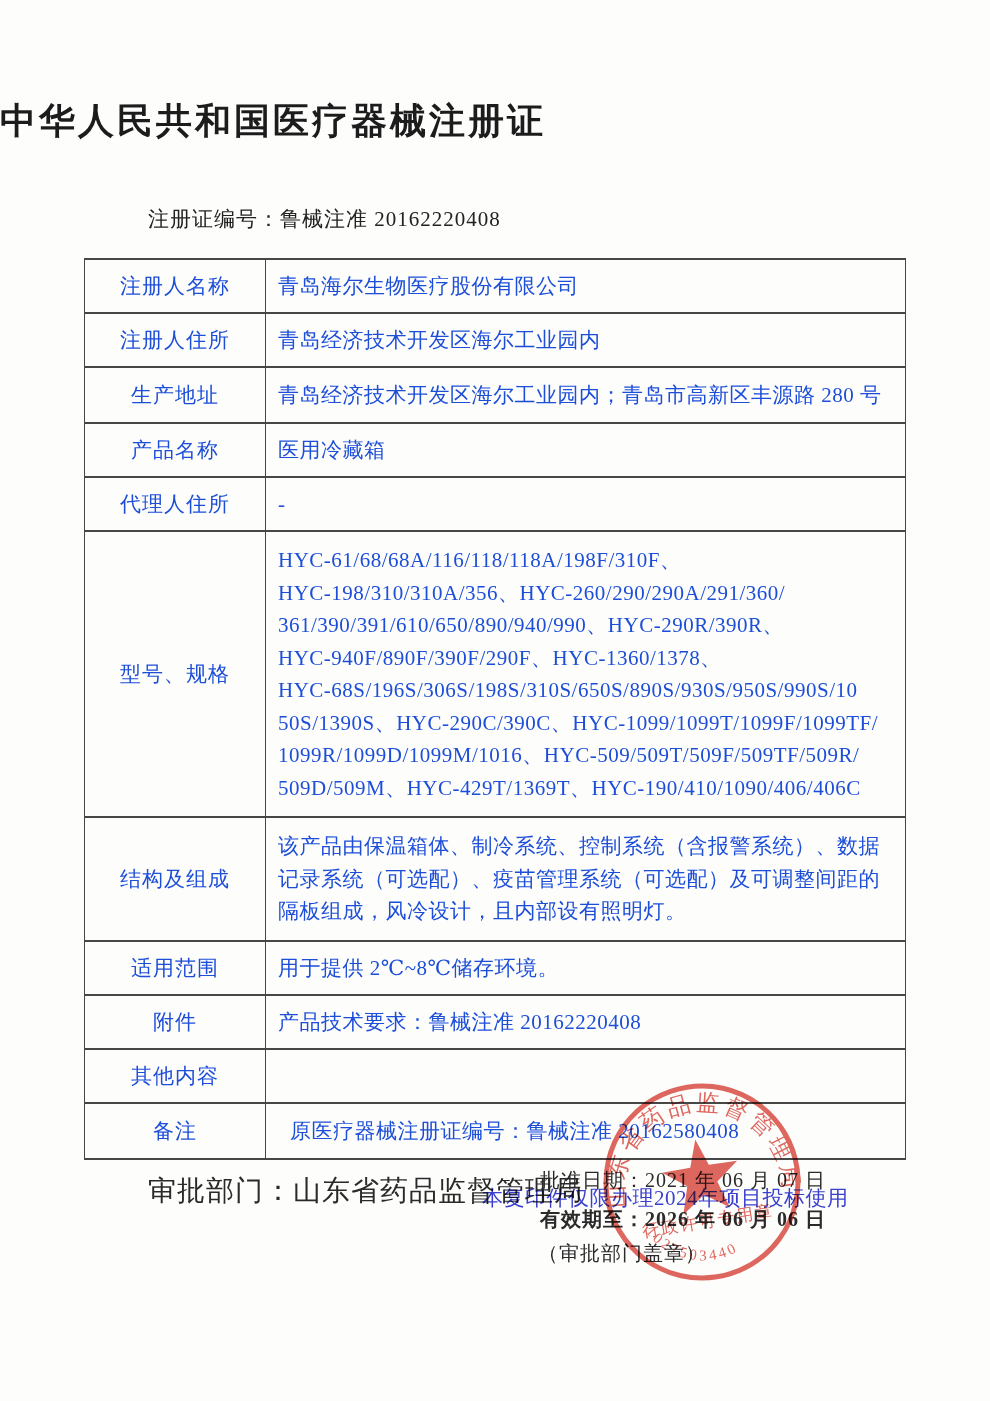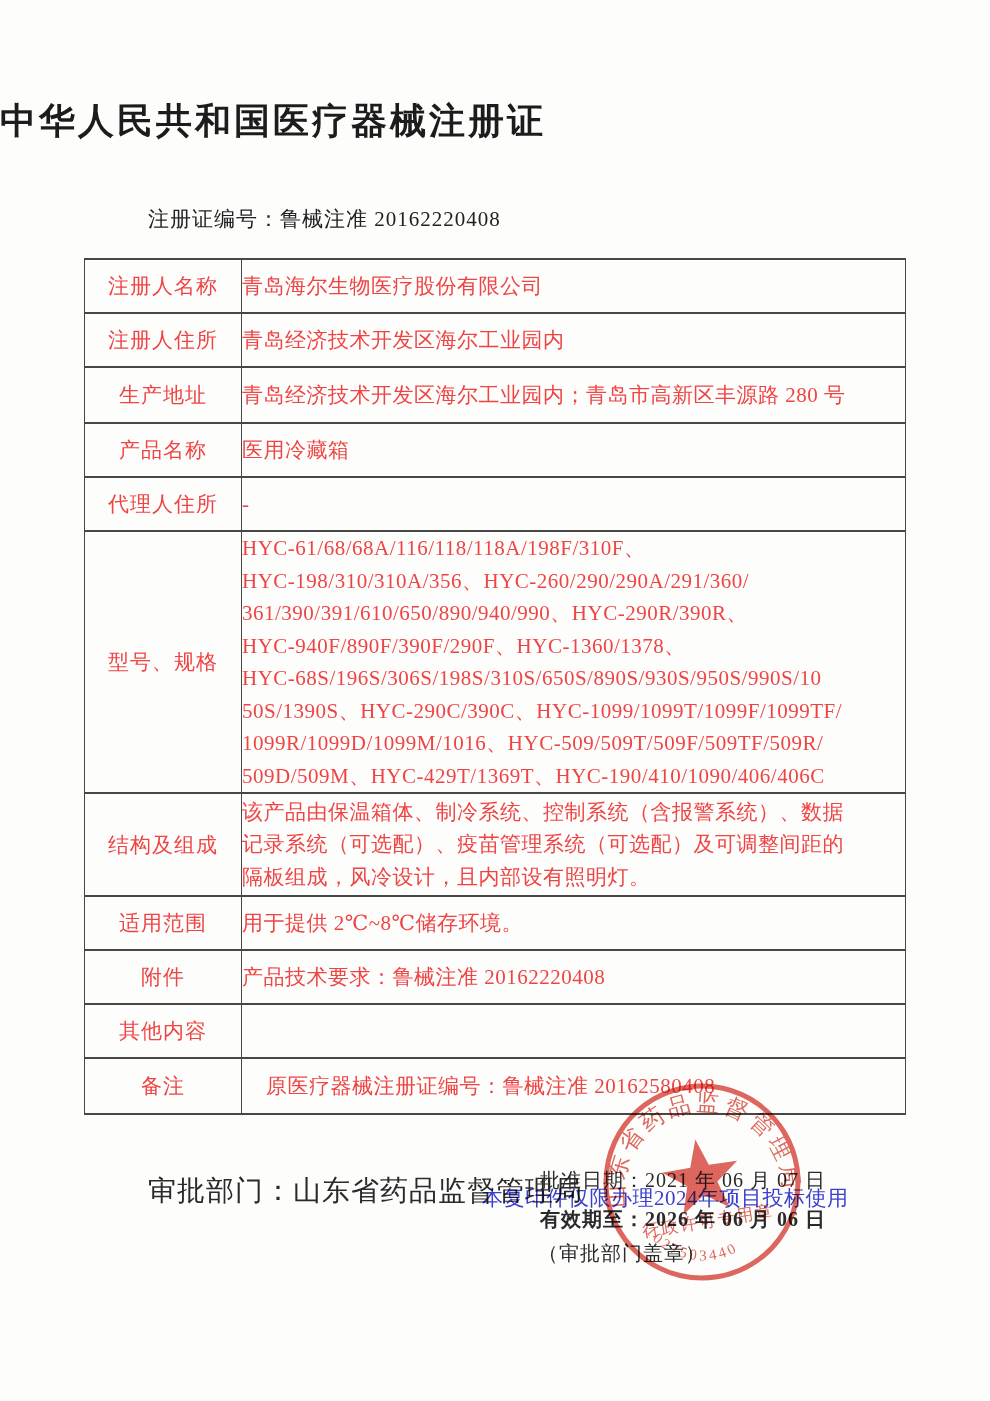--- a/index.html
+++ b/index.html
@@ -26,22 +26,22 @@
     position:absolute;left:84px;top:258px;
     width:822px;
     border-collapse:collapse;
     table-layout:fixed;
   }
   table.cert td{
     border:1.6px solid #474747;
     border-top-width:2px;border-bottom-width:2px;
     vertical-align:middle;
     font-size:21px;
-    color:#ef4444;
-    padding:0;
+    color:#1d4ed8;
+    padding:12px;
   }
   td.lbl{
     width:156px;
     text-align:center;
     letter-spacing:1px;
   }
   td.val{
     padding-left:14px;
     letter-spacing:0.5px;
   }

